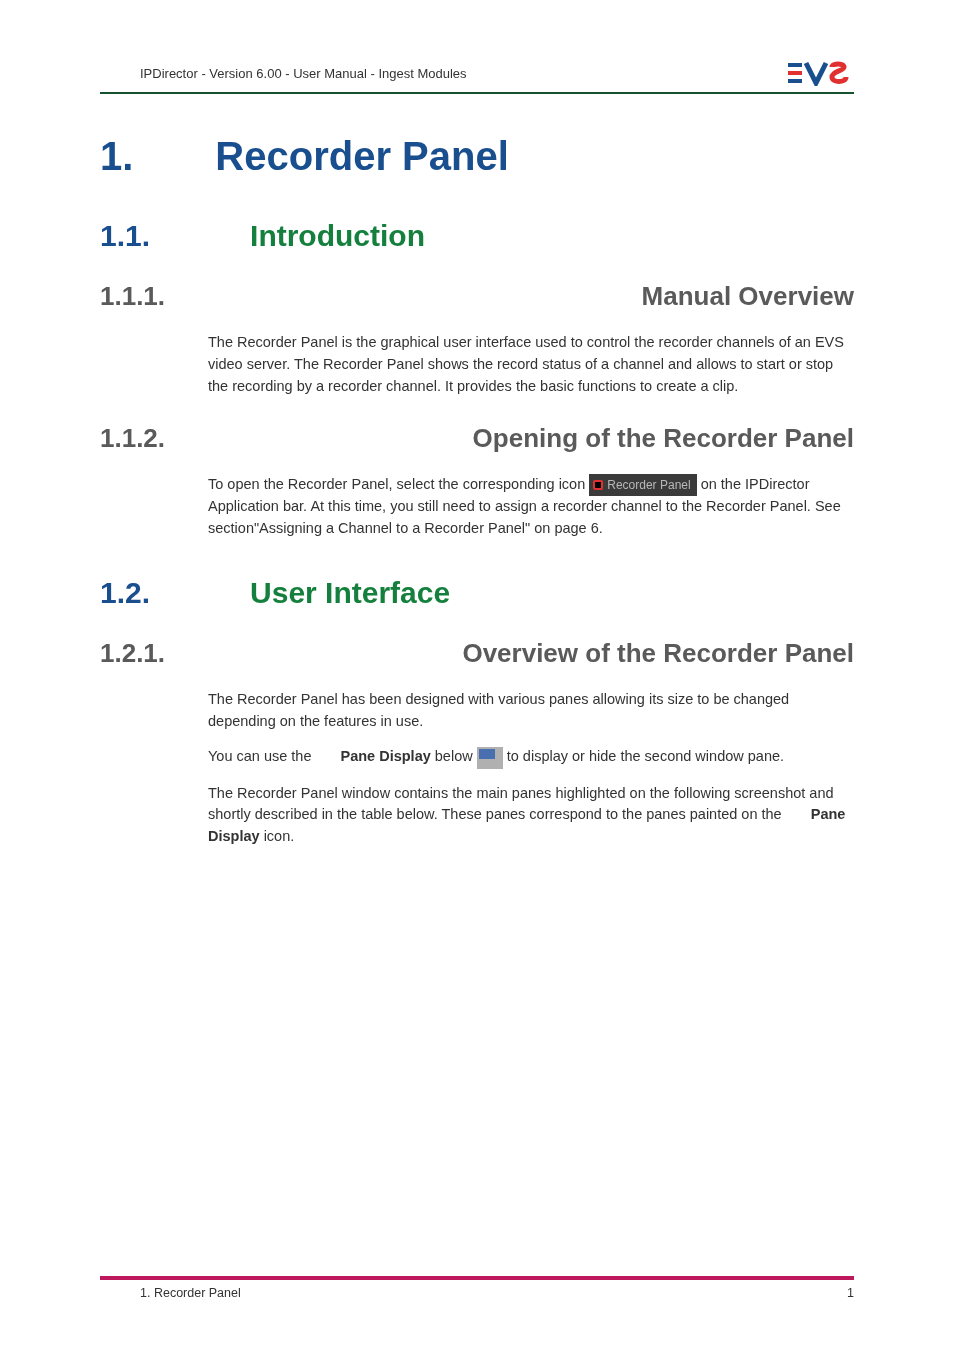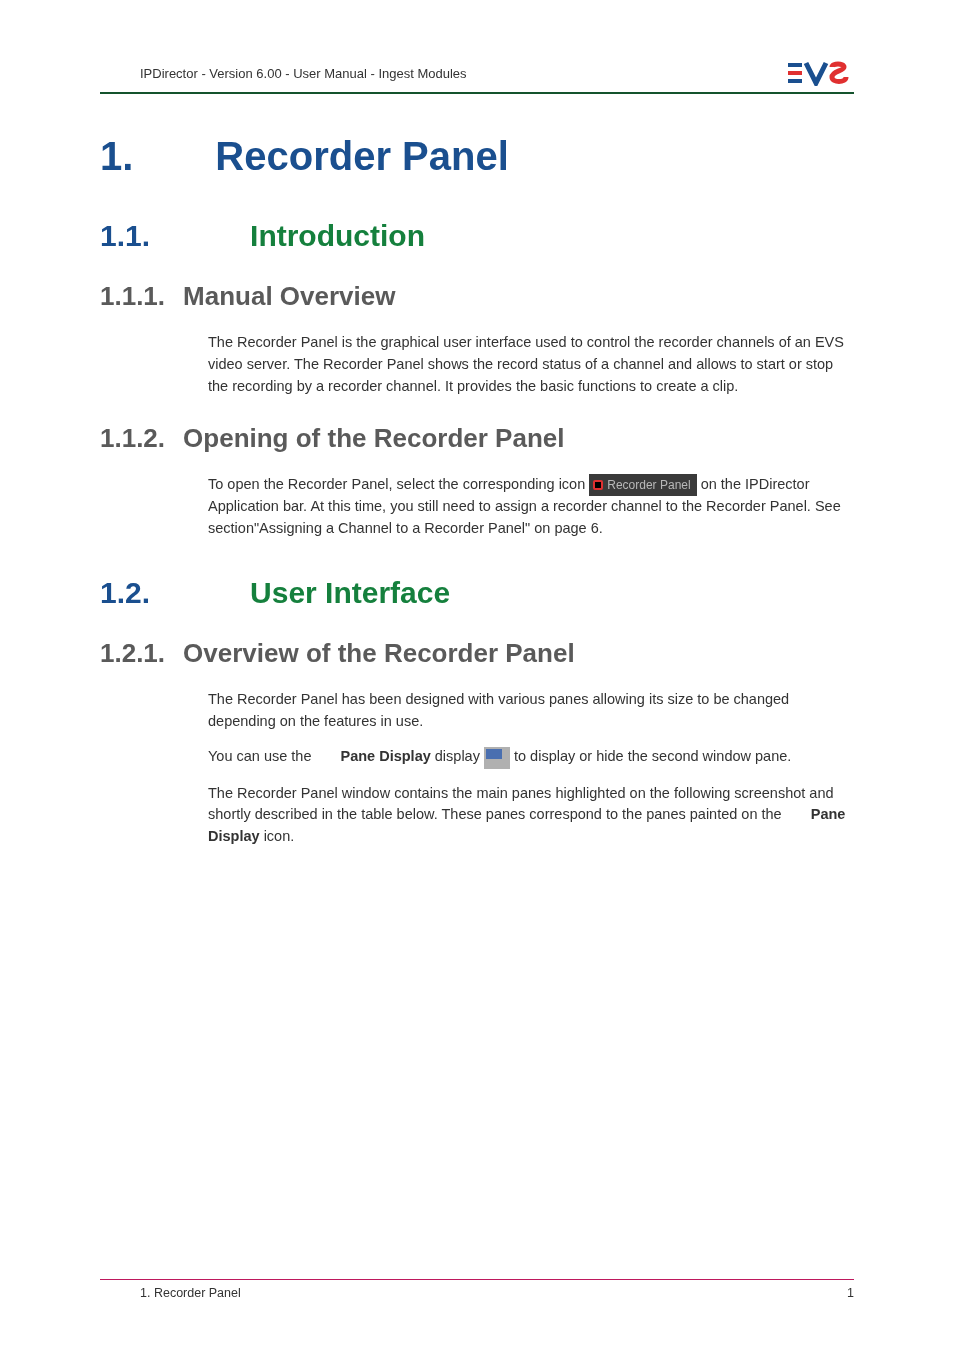--- a/index.html
+++ b/index.html
@@ -28,21 +28,21 @@
       color: #333;
       padding-left: 40px;
     }
     .logo { display: flex; align-items: center; gap: 4px; }
     .chapter-row { display: flex; gap: 82px; margin-bottom: 40px; }
     .chapter-num { font-size: 40px; font-weight: bold; color: #1a4f8f; }
     .chapter-title { font-size: 40px; font-weight: bold; color: #1a4f8f; }
     .h1-row { display: flex; gap: 100px; margin-bottom: 28px; margin-top: 36px; }
     .h1-num { font-size: 30px; font-weight: bold; color: #1a4f8f; }
     .h1-title { font-size: 30px; font-weight: bold; color: #15803d; }
-    .h2-row { display: flex; gap: 18px; margin-bottom: 20px; margin-top: 26px; }
+    .h2-row { display: flex; gap: 18px; margin-bottom: 20px; margin-top: 26px; justify-content: space-between; }
     .h2-num { font-size: 26px; font-weight: bold; color: #5a5a5a; }
     .h2-title { font-size: 26px; font-weight: bold; color: #5a5a5a; }
     .body-text {
       font-size: 14.5px;
       color: #333;
       line-height: 1.5;
       margin-left: 108px;
       margin-bottom: 14px;
     }
     .body-para { margin-bottom: 14px; }
@@ -76,21 +76,21 @@
       top: 2px; left: 2px;
       width: 16px; height: 10px;
       background: #4a6fb0;
     }
     .bold { font-weight: bold; padding-left: 25px; }
     .footer-row {
       position: absolute;
       bottom: 50px;
       left: 100px;
       right: 100px;
-      border-top: 1px solid #be185d;
+      border-top: 4px solid #be185d;
       padding-top: 6px;
       display: flex;
       justify-content: space-between;
       font-size: 12.5px;
       color: #333;
     }
     .footer-left { padding-left: 40px; }
   </style>
 </head>
 <body>
@@ -145,21 +145,21 @@
   </div>
 
   <div class="h2-row">
     <div class="h2-num">1.2.1.</div>
     <div class="h2-title">Overview of the Recorder Panel</div>
   </div>
   <div class="body-text body-para">The Recorder Panel has been designed with various panes allowing its size to be changed depending on the features in use.</div>
   <div class="body-text body-para">
     <span>You can use the </span>
     <span class="bold">Pane Display</span>
-    <span> display </span>
+    <span> below </span>
     <span class="inline-icon-pane"></span>
     <span> to display or hide the second window pane.</span>
   </div>
   <div class="body-text body-para">
     <span>The Recorder Panel window contains the main panes highlighted on the following screenshot and shortly described in the table below. These panes correspond to the panes painted on the </span>
     <span class="bold">Pane Display</span>
     <span> icon.</span>
   </div>
 
   <div class="footer-row">

